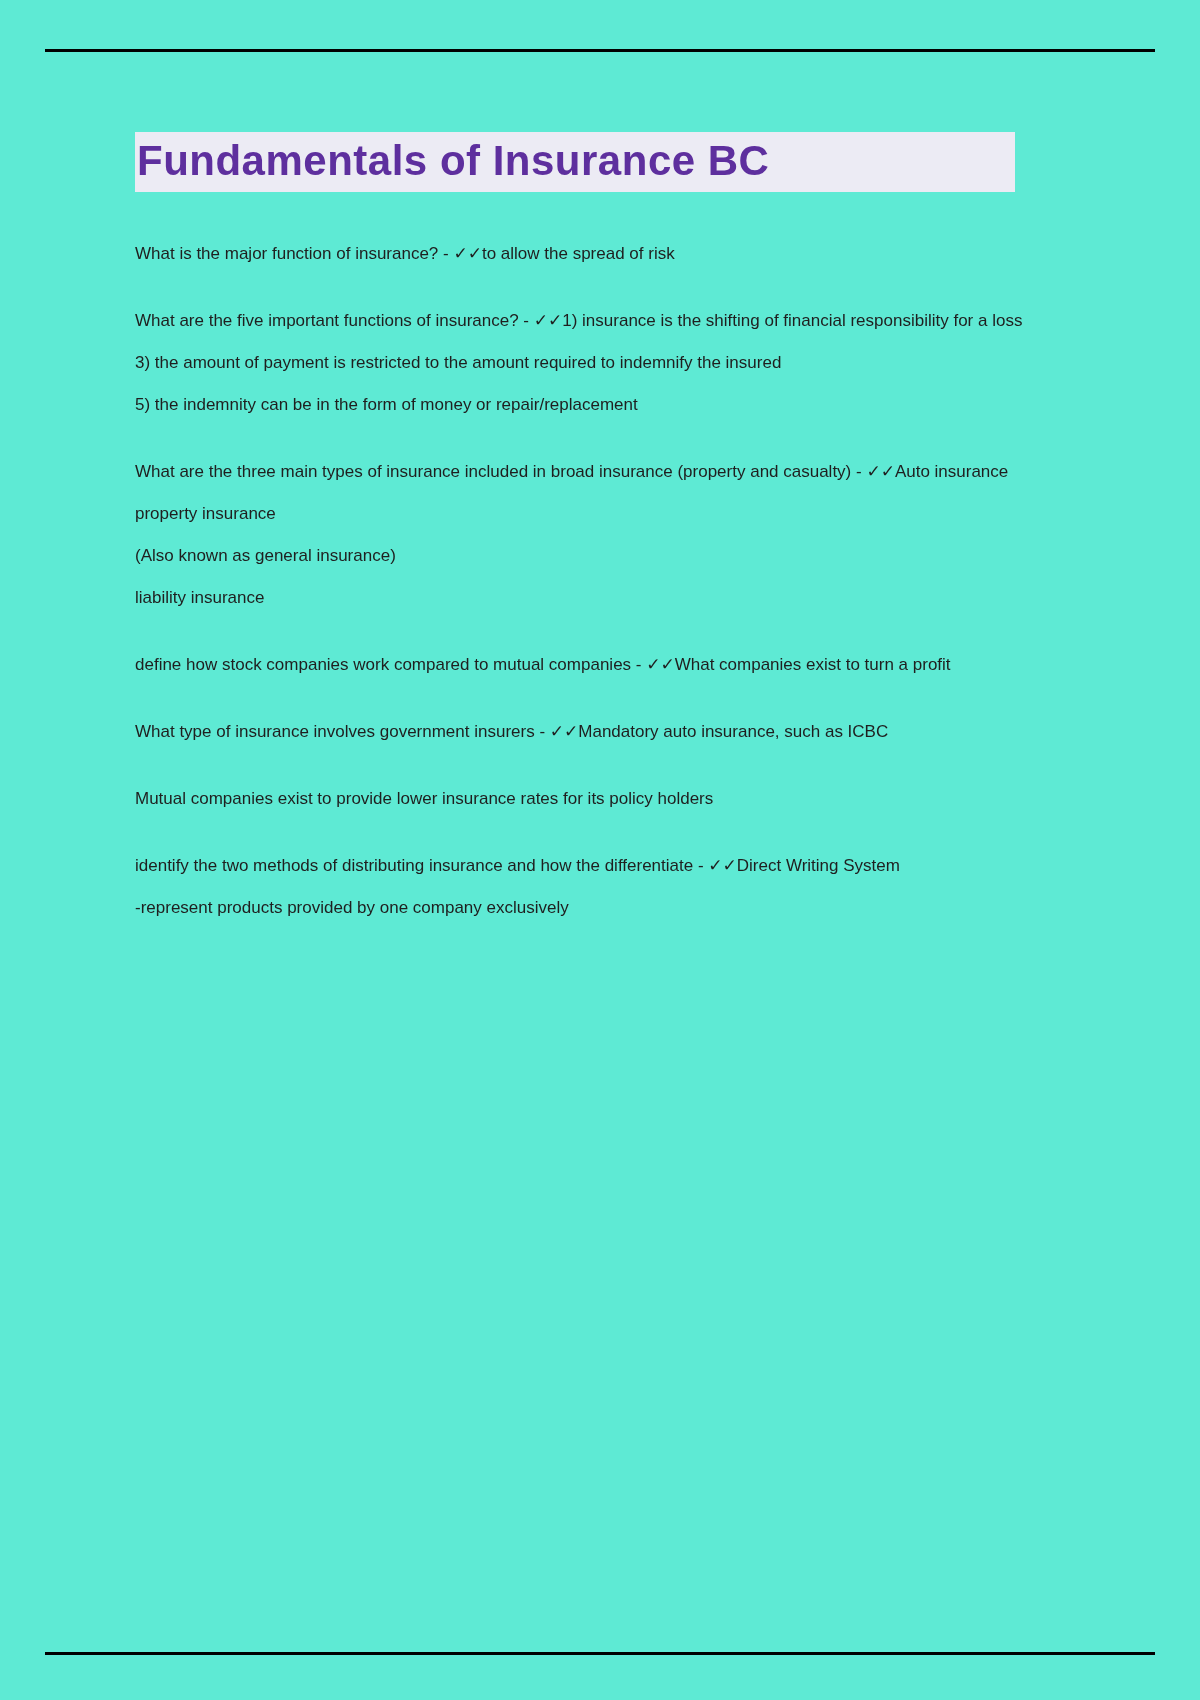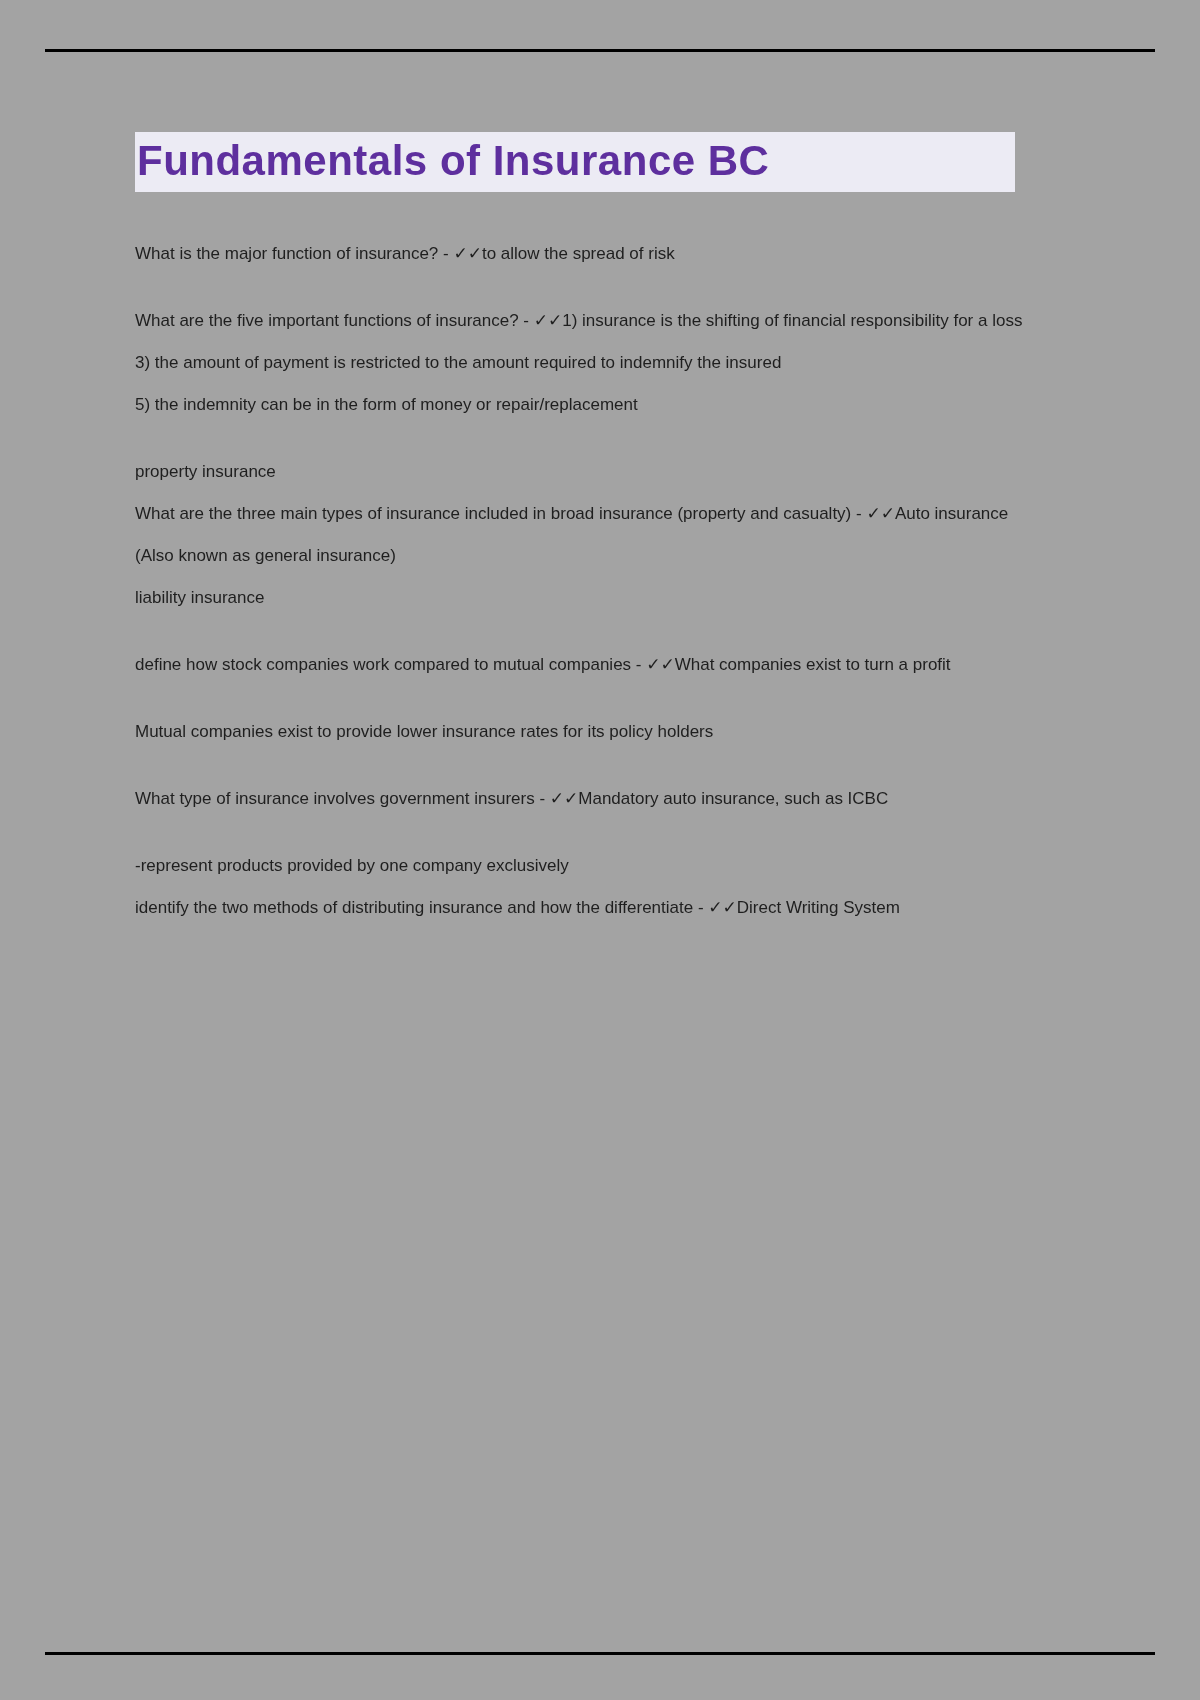--- a/index.html
+++ b/index.html
@@ -5,21 +5,21 @@
   html, body {
     margin: 0;
     padding: 0;
     background: #ffffff;
     font-family: "Liberation Sans", "DejaVu Sans", sans-serif;
   }
   .page {
     position: relative;
     width: 1200px;
     height: 1700px;
-    background: #a3a3a3;
+    background: #5eead4;
     overflow: hidden;
   }
   .rule {
     position: absolute;
     left: 45px;
     right: 45px;
     height: 3px;
     background: #000000;
   }
   .rule-top { top: 49px; }
@@ -69,37 +69,37 @@
     <div id="qa-container">
         <div class="qa-block">
           <p>What is the major function of insurance? - ✓✓to allow the spread of risk</p>
         </div>
         <div class="qa-block">
           <p>What are the five important functions of insurance? - ✓✓1) insurance is the shifting of financial responsibility for a loss</p>
           <p>3) the amount of payment is restricted to the amount required to indemnify the insured</p>
           <p>5) the indemnity can be in the form of money or repair/replacement</p>
         </div>
         <div class="qa-block">
+          <p>What are the three main types of insurance included in broad insurance (property and casualty) - ✓✓Auto insurance</p>
           <p>property insurance</p>
-          <p>What are the three main types of insurance included in broad insurance (property and casualty) - ✓✓Auto insurance</p>
           <p>(Also known as general insurance)</p>
           <p>liability insurance</p>
         </div>
         <div class="qa-block">
         </div>
         <div class="qa-block">
           <p>define how stock companies work compared to mutual companies - ✓✓What companies exist to turn a profit</p>
         </div>
         <div class="qa-block">
+          <p>What type of insurance involves government insurers - ✓✓Mandatory auto insurance, such as ICBC</p>
+        </div>
+        <div class="qa-block">
           <p>Mutual companies exist to provide lower insurance rates for its policy holders</p>
         </div>
         <div class="qa-block">
-          <p>What type of insurance involves government insurers - ✓✓Mandatory auto insurance, such as ICBC</p>
-        </div>
-        <div class="qa-block">
+          <p>identify the two methods of distributing insurance and how the differentiate - ✓✓Direct Writing System</p>
           <p>-represent products provided by one company exclusively</p>
-          <p>identify the two methods of distributing insurance and how the differentiate - ✓✓Direct Writing System</p>
         </div>
       </div>
   </div>
 
   <div class="rule rule-bottom"></div>
 </div>
 
 </body></html>

